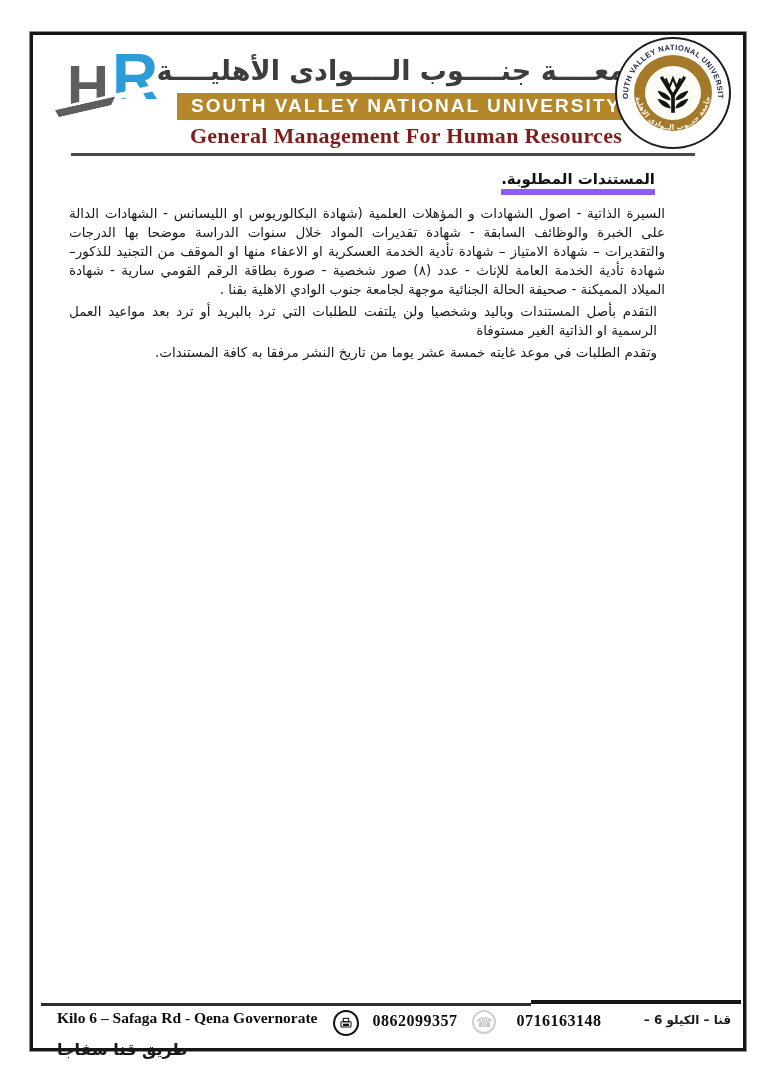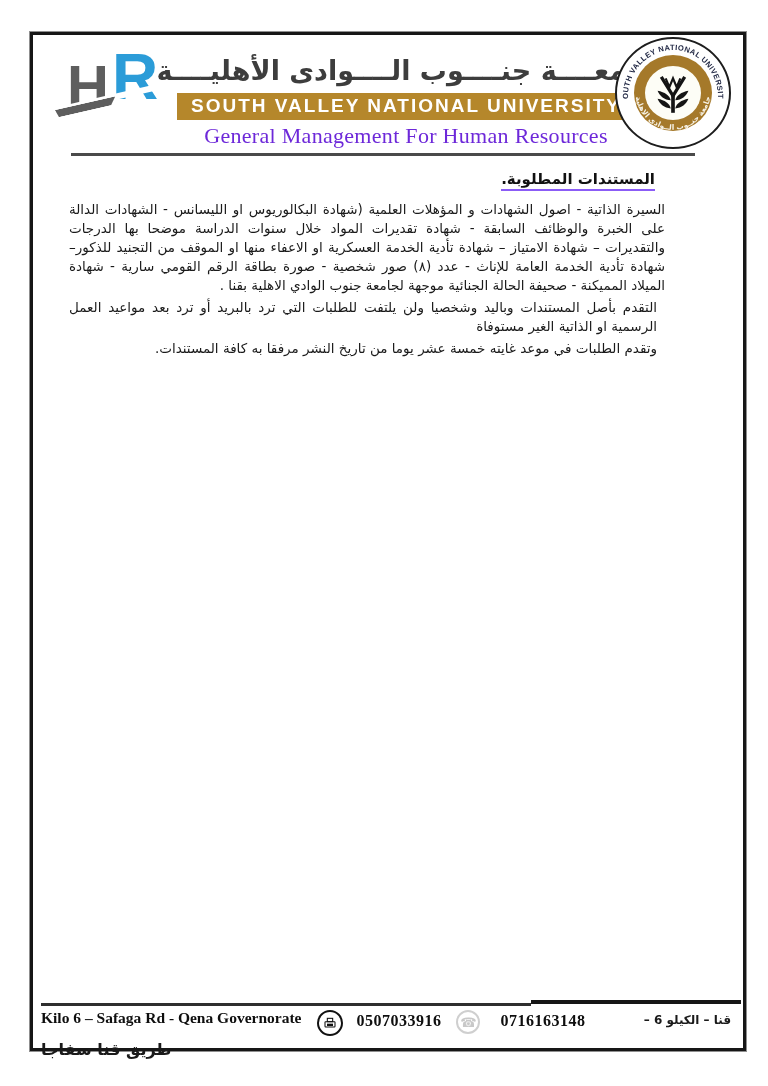--- a/index.html
+++ b/index.html
@@ -19,47 +19,47 @@
   .hr-r{position:absolute;left:55px;top:-8px;font-family:"Liberation Sans",sans-serif;
         font-weight:800;font-size:64px;line-height:1;color:#2b9cd8;}
   .hr-cut{position:absolute;left:-6px;top:42px;width:118px;height:6px;background:#fff;
         transform:rotate(-13deg);}
   .hr-swoosh{position:absolute;left:-2px;top:50px;width:62px;height:8px;background:#5e5e5e;
         transform:rotate(-13deg);clip-path:polygon(0 0,100% 0,90% 100%,4% 100%);}
   .header-center{flex:1;display:flex;flex-direction:column;align-items:center;padding-top:8px;min-width:0;}
   .arabic-title{direction:rtl;font-size:27px;font-weight:bold;color:#3d3d3d;line-height:1.15;white-space:nowrap;}
   .banner{margin-top:7px;background:#b5872b;color:#ffffff;font-family:"Liberation Sans",sans-serif;
         font-weight:bold;font-size:19px;letter-spacing:2px;padding:2px 14px 3px;white-space:nowrap;}
-  .subtitle{font-family:"Liberation Serif","DejaVu Serif",serif;font-weight:normal;font-size:22px;
-        color:#6d28d9;margin-top:3px;white-space:nowrap;letter-spacing:0.3px;}
+  .subtitle{font-family:"Liberation Serif","DejaVu Serif",serif;font-weight:bold;font-size:22px;
+        color:#7f1d1d;margin-top:3px;white-space:nowrap;letter-spacing:0.3px;}
   .header-rule{height:3px;background:#4a4a4a;margin:4px 48px 0 38px;}
   
   .seal{position:absolute;right:12px;top:2px;width:112px;height:108px;background:#fff;
         border:2px solid #1d1d1d;border-radius:50%;z-index:3;}
   .seal-gold{position:absolute;left:50%;top:50%;transform:translate(-50%,-50%);
         width:78px;height:76px;background:#a5792a;border-radius:50%;}
   .seal-center{position:absolute;left:50%;top:50%;transform:translate(-50%,-50%);
         width:56px;height:54px;background:#fdfdf6;border-radius:50%;
         display:flex;align-items:center;justify-content:center;}
   .ring-text{position:absolute;left:0;top:0;width:112px;height:108px;pointer-events:none;}
   
   .heading-row{direction:rtl;text-align:right;padding:13px 88px 0 0;}
   .heading{display:inline-block;font-weight:bold;font-size:15px;color:#111;
-        border-bottom:2px solid #8b5cf6;padding-bottom:1px;}
+        border-bottom:6px solid #8b5cf6;padding-bottom:1px;}
   .bullets{direction:rtl;margin:9px 30px 0 36px;font-size:13.5px;line-height:19px;color:#1a1a1a;}
   .bullet-item{display:flex;margin-bottom:3px;gap:28px;}
   .bullet-item.indented{margin-right:8px;}
   .bullet-item .marker{flex:none;width:20px;padding-top:7px;}
   .bullet-item .marker .sq{width:5px;height:5px;background:#111;}
   .bullet-item .text{flex:1;text-align:justify;text-align-last:right;}
   
   .footer{position:absolute;left:0;right:0;bottom:0;height:48px;background:#fff;}
   .footer-rule-left{position:absolute;top:3px;left:8px;width:490px;height:3px;background:#2e2e2e;}
   .footer-rule-right{position:absolute;top:0;left:498px;right:2px;height:4px;background:#161616;}
-  .footer-content{display:flex;align-items:flex-start;padding:9px 12px 0 8px;}
+  .footer-content{display:flex;align-items:flex-start;padding:9px 12px 0 24px;}
   .addr{line-height:1.15;}
   .addr-en{font-family:"Liberation Serif","DejaVu Serif",serif;font-weight:bold;font-size:15.5px;
         color:#0e0e0e;white-space:nowrap;}
   .addr-ar{direction:rtl;text-align:left;font-size:16px;font-weight:bold;margin-top:14px;color:#1a1a1a;}
   .fax-badge{flex:none;margin-left:16px;margin-top:1px;width:26px;height:26px;border:2px solid #111;
         border-radius:50%;display:flex;align-items:center;justify-content:center;box-sizing:border-box;}
   .num{font-family:"Liberation Serif","DejaVu Serif",serif;font-weight:bold;font-size:16px;
         color:#0e0e0e;margin-top:3px;letter-spacing:0.5px;white-space:nowrap;}
   .fax-num{margin-left:13px;}
   .phone-badge{flex:none;margin-left:15px;margin-top:1px;width:24px;height:24px;border:2px solid #cfcfcf;
@@ -156,21 +156,21 @@
       </div>
 
       <div class="fax-badge">
         <svg width="16" height="16" viewBox="0 0 24 24">
           <rect x="8" y="5" width="8" height="5" fill="none" stroke="#111" stroke-width="1.6"></rect>
           <rect x="4.5" y="10" width="15" height="8" rx="1" fill="none" stroke="#111" stroke-width="1.6"></rect>
           <rect x="7.5" y="13" width="9" height="3.5" fill="#111"></rect>
         </svg>
       </div>
 
-      <div class="num fax-num">0507033916</div>
+      <div class="num fax-num">0862099357</div>
 
       <div class="phone-badge">
         <span>☎</span>
       </div>
 
       <div class="num phone-num">0716163148</div>
 
       <div class="footer-loc">قنا – الكيلو 6 –</div>
 
     </div>

